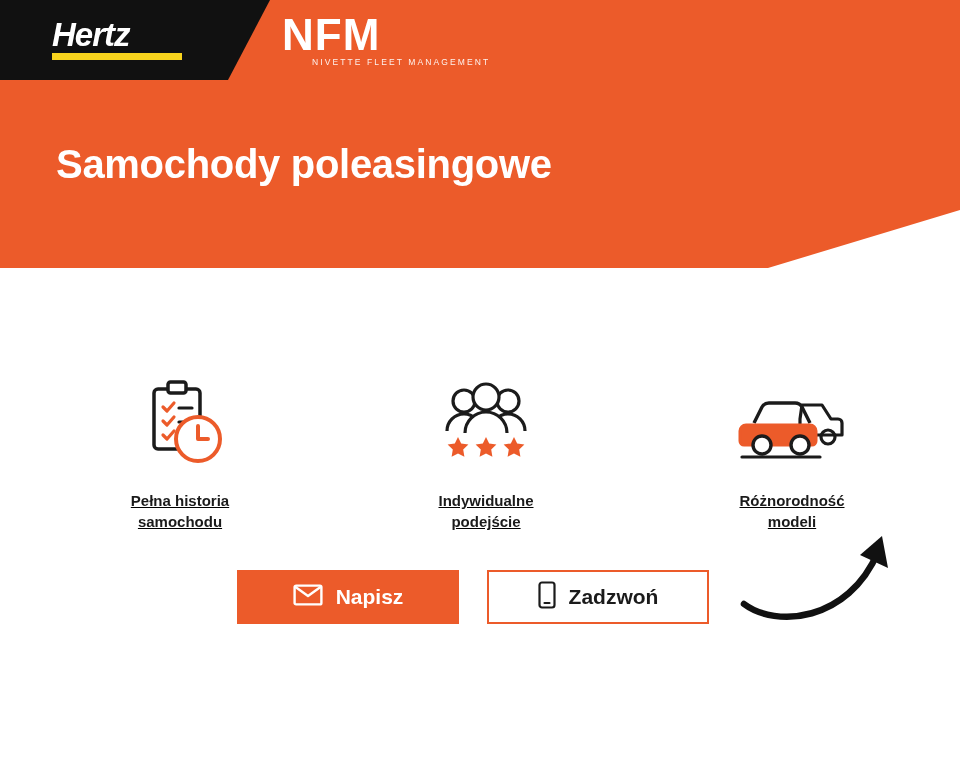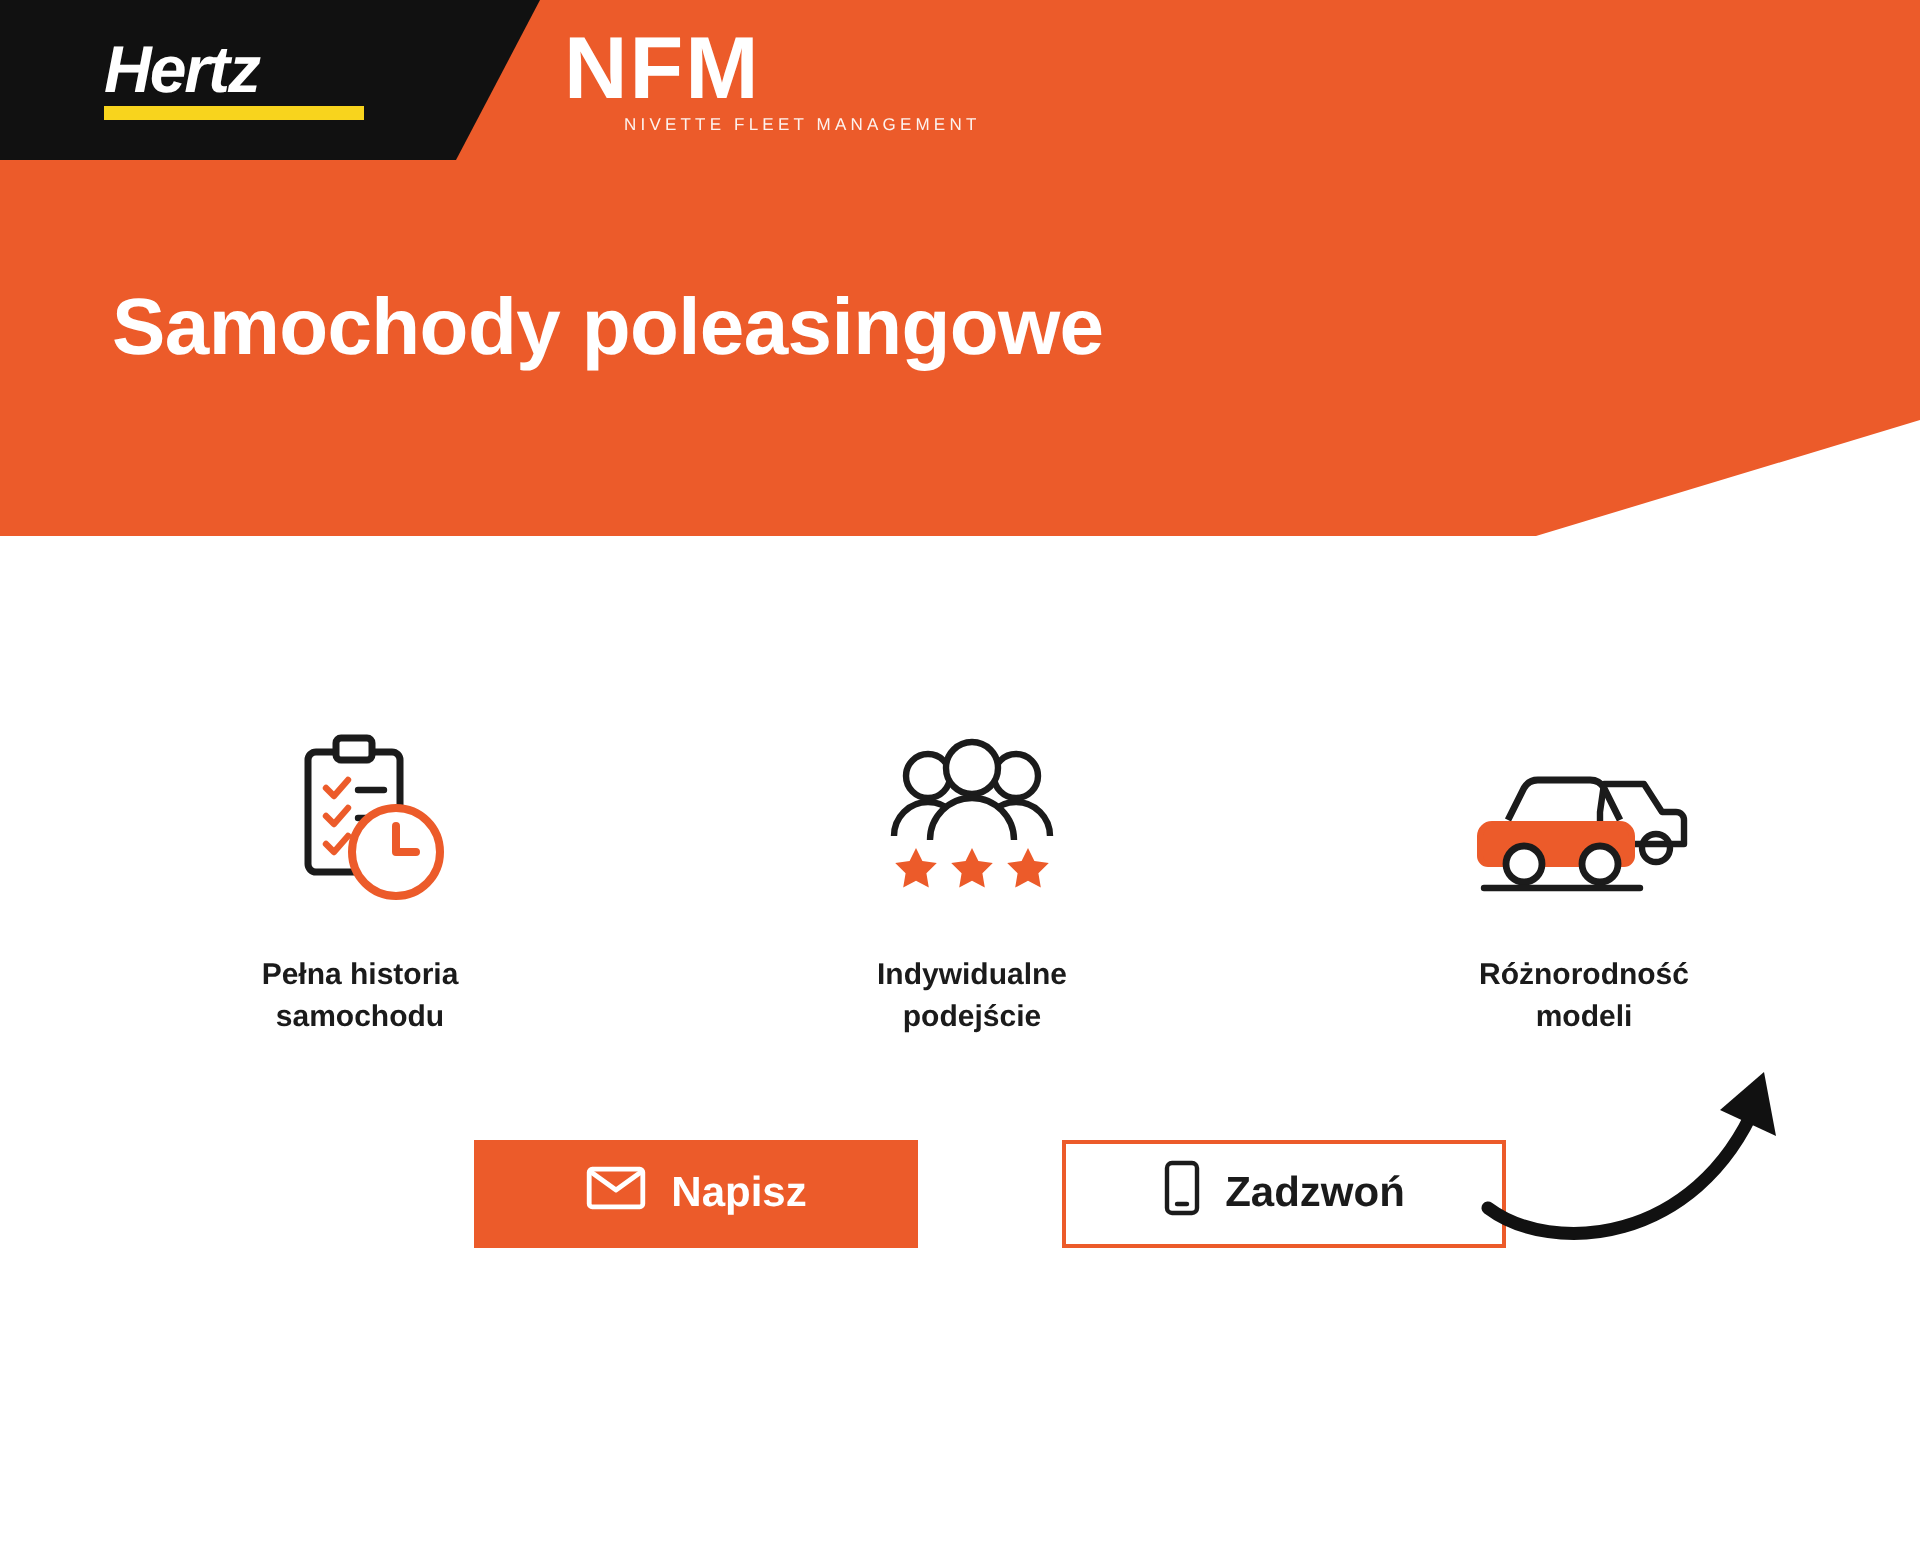--- a/index.html
+++ b/index.html
@@ -84,25 +84,26 @@
     position: absolute;
     top: 315px; left: 0; width: 960px;
     text-align: center;
     font-size: 26px;
     font-weight: bold;
     color: #1b1b1b;
   }
 
   .features {
     position: absolute;
-    top: 365px; left: 80px;
+    top: 378px; left: 80px;
     width: 812px;
     display: flex;
     justify-content: space-between;
     align-items: flex-start;
+    text-decoration: underline;
   }
   .feature {
     width: 200px;
     display: flex;
     flex-direction: column;
     align-items: center;
   }
   .feature-icon {
     height: 98px;
     display: flex;
@@ -117,21 +118,20 @@
     color: #1b1b1b;
     line-height: 1.42;
     white-space: pre-line;
   }
 
   
   .buttons {
     position: absolute;
     top: 570px; left: 237px;
     display: flex;
-    gap: 44px;
   }
   .btn {
     display: flex;
     align-items: center;
     justify-content: center;
     gap: 13px;
     height: 54px;
     font-size: 21px;
     font-weight: bold;
     cursor: pointer;

